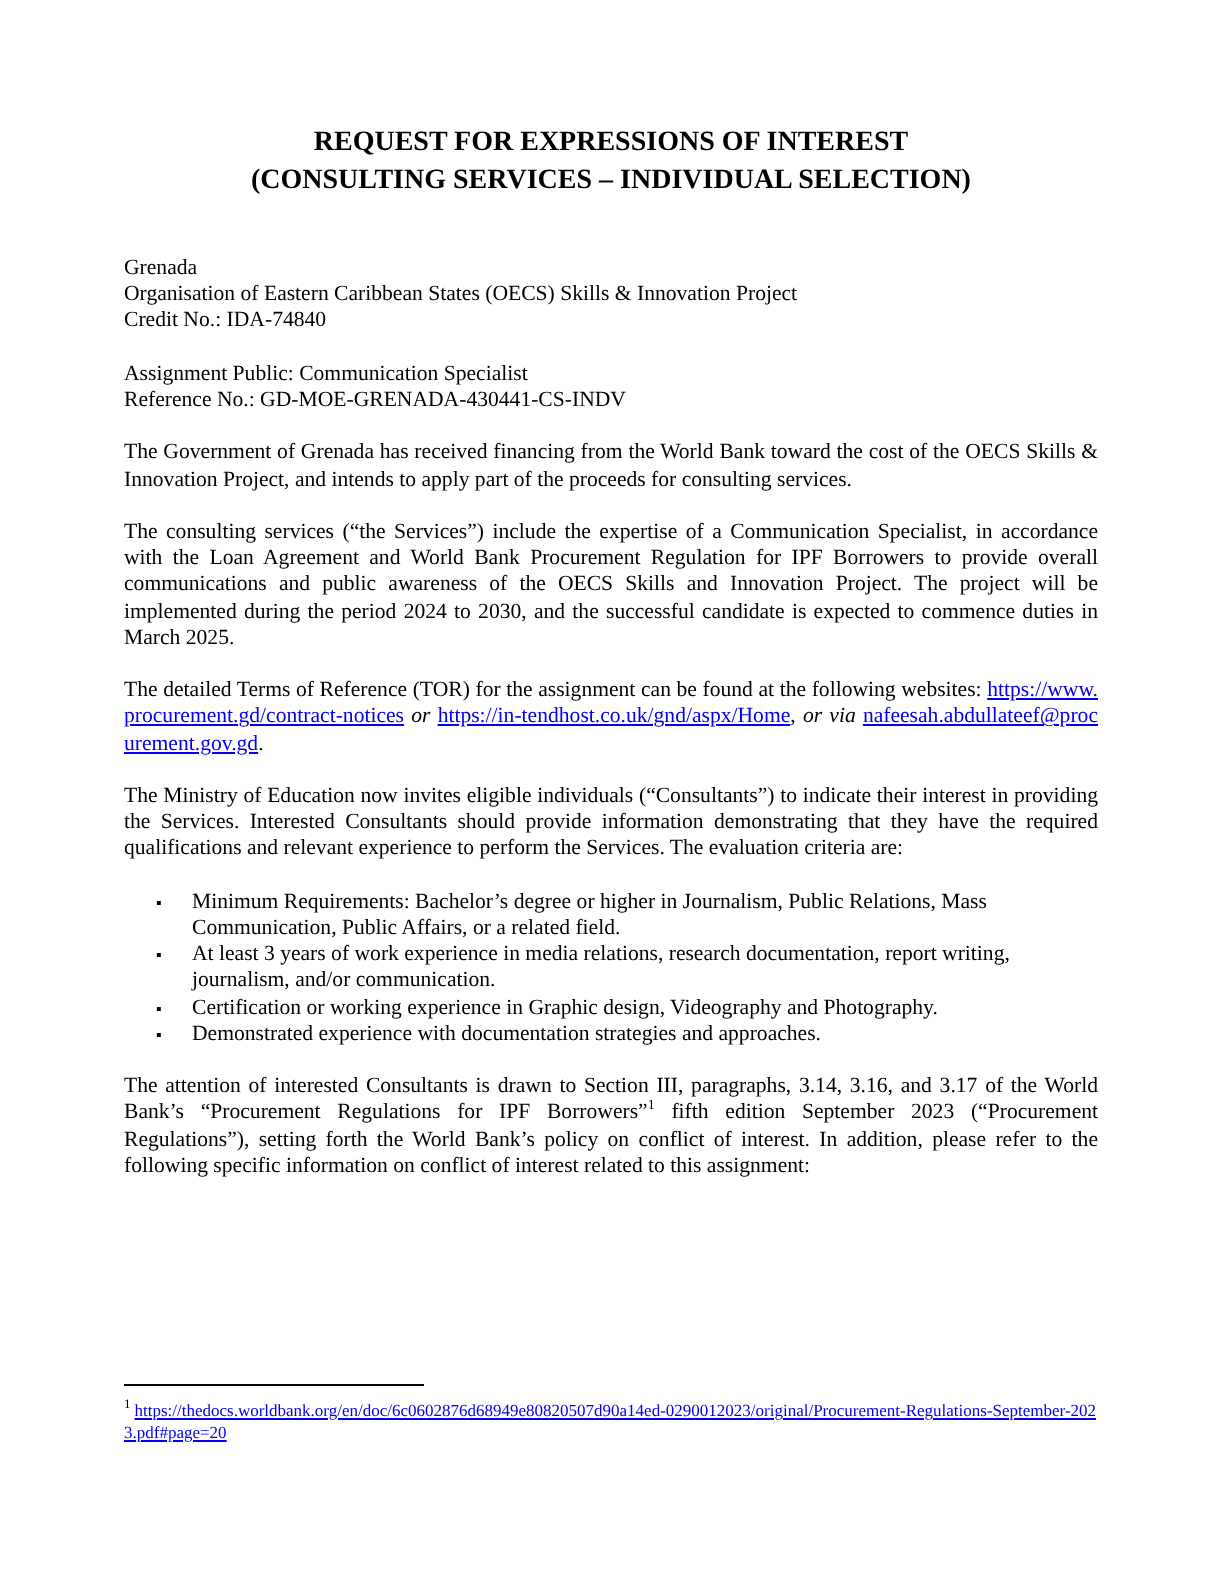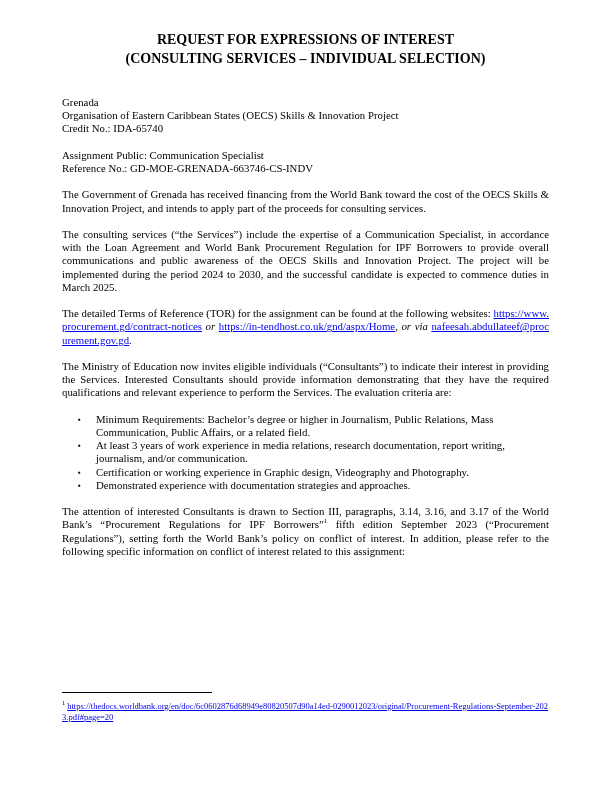--- a/index.html
+++ b/index.html
@@ -5,21 +5,21 @@
   html,body { margin:0; padding:0; background:#e8e8e8; }
   .page {
     position: relative;
     width: 612px;
     height: 792px;
     margin: 0 auto;
     background: #ffffff;
     font-family: "Liberation Serif", serif;
     color: #000000;
     box-sizing: border-box;
-    padding: 30px 63px 0 62px;
+    padding: 62px 63px 0 62px;
     font-size: 10.8px;
     line-height: 13.2px;
     overflow: hidden;
   }
   .doc-title {
     text-align: center;
     font-weight: bold;
     font-size: 14px;
     line-height: 19px;
     margin-bottom: 28px;
@@ -77,24 +77,24 @@
 <div class="page">
 
   <div class="doc-title">
     <div>REQUEST FOR EXPRESSIONS OF INTEREST</div>
     <div>(CONSULTING SERVICES – INDIVIDUAL SELECTION)</div>
   </div>
 
   <div class="hdr-block">
     <div class="hdr-line">Grenada</div>
     <div class="hdr-line">Organisation of Eastern Caribbean States (OECS) Skills &amp; Innovation Project</div>
-    <div class="hdr-line">Credit No.: IDA-65740</div>
+    <div class="hdr-line">Credit No.: IDA-74840</div>
     <div class="spacer"></div>
     <div class="hdr-line">Assignment Public: Communication Specialist</div>
-    <div class="hdr-line">Reference No.: GD-MOE-GRENADA-663746-CS-INDV</div>
+    <div class="hdr-line">Reference No.: GD-MOE-GRENADA-430441-CS-INDV</div>
   </div>
 
   <div class="spacer"></div>
 
   <p class="body-par">The Government of Grenada has received financing from the World Bank toward the cost of the OECS Skills &amp; Innovation Project, and intends to apply part of the proceeds for consulting services.</p>
 
   <p class="body-par">The consulting services (“the Services”) include the expertise of a Communication Specialist, in accordance with the Loan Agreement and World Bank Procurement Regulation for IPF Borrowers to provide overall communications and public awareness of the OECS Skills and Innovation Project.  The project will be implemented during the period 2024 to 2030, and the successful candidate is expected to commence duties in March 2025.</p>
 
   <p class="body-par"><span>The detailed Terms of Reference (TOR) for the assignment can be found at the following websites: </span><a class="doclink">https://www.procurement.gd/contract-notices</a><em class="orw"> or </em><a class="doclink">https://in-tendhost.co.uk/gnd/aspx/Home</a><span>, </span><em class="orw">or via</em><span> </span><a class="doclink">nafeesah.abdullateef@procurement.gov.gd</a><span>.</span></p>
 

